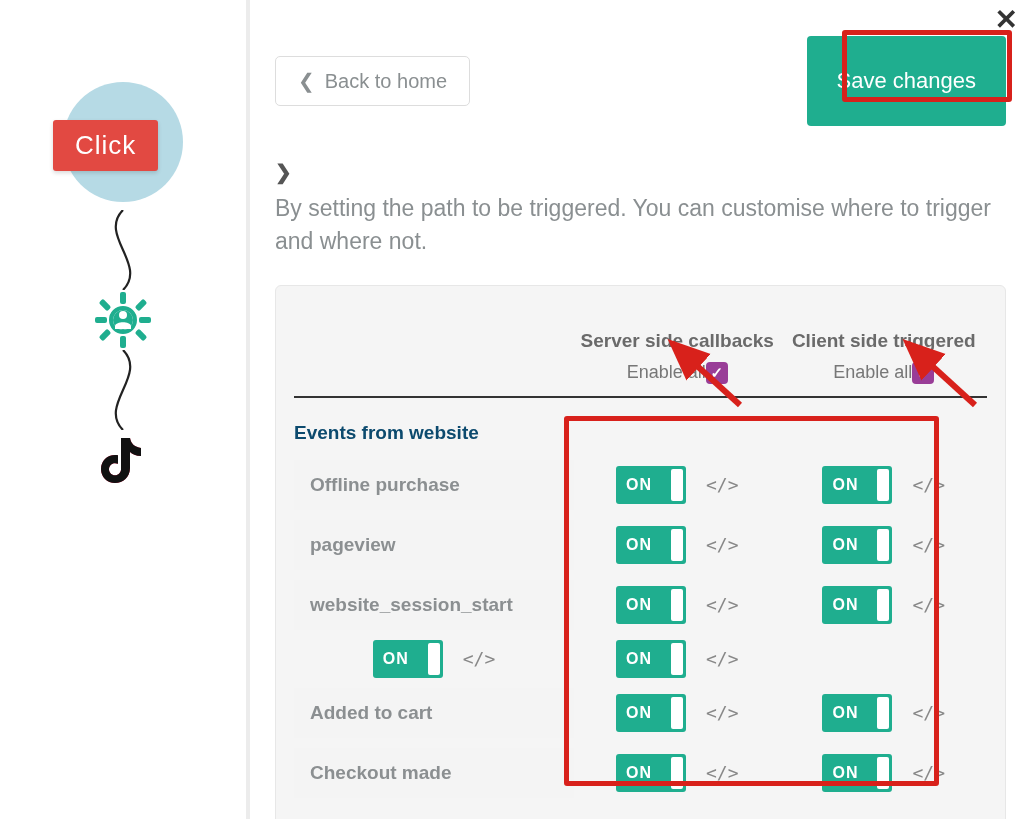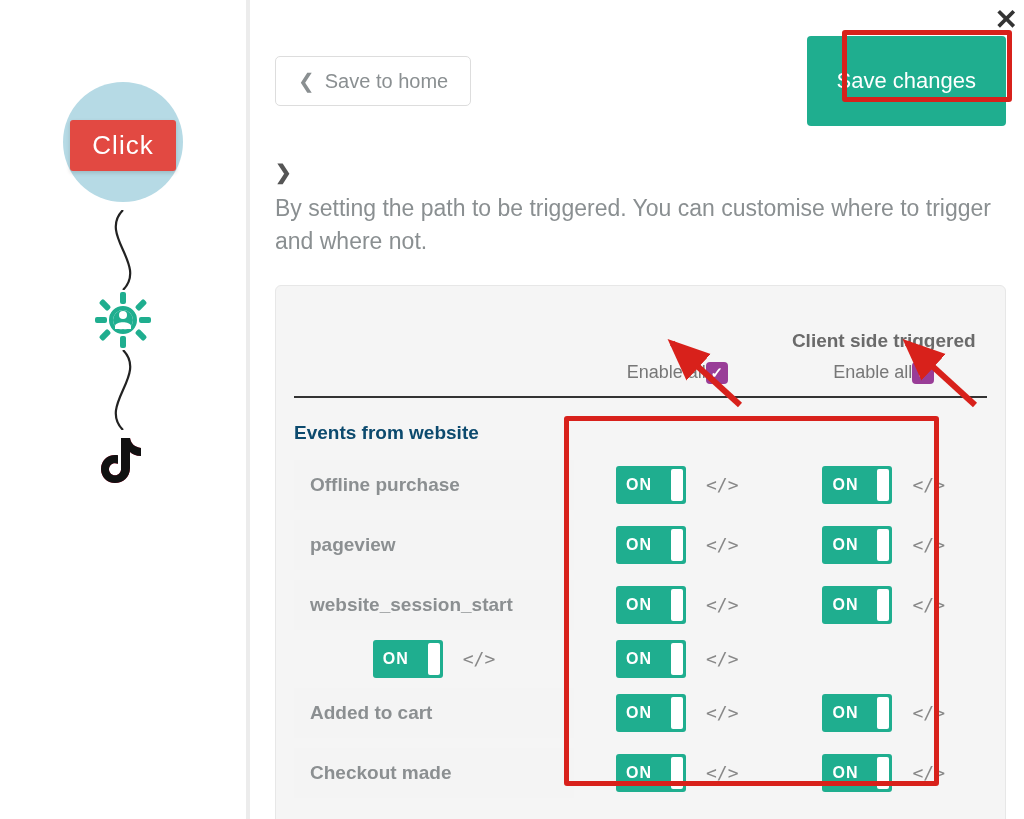--- a/index.html
+++ b/index.html
@@ -30,21 +30,21 @@
   .sidebar{
     width:250px;
     flex:0 0 250px;
     height:100%;
     border-right:4px solid #ececec;
     padding-top:80px;
     display:flex;
     flex-direction:column;
     align-items:center;
   }
-  .click-node{position:relative;width:140px;height:130px;display:flex;align-items:center;justify-content:center}
+  .click-node{position:relative;width:140px;height:130px;display:flex;align-items:center;}
   .click-circle{
     width:120px;height:120px;border-radius:50%;
     background:var(--light-blue);
     position:absolute;top:2px;left:10px;
   }
   .click-label{
     position:relative;
     background:var(--red);
     color:#fff;
     padding:10px 22px;
@@ -181,36 +181,37 @@
       </svg>
     </div>
   </aside>
 
   <main class="main">
     <span class="close-x">✕</span>
 
     <div class="topbar">
       <button class="back-btn">
         <span>❮</span>
-        <span>Save to home</span>
+        <span>Back to home</span>
       </button>
       <button class="save-btn">
         <span>Save changes</span>
       </button>
     </div>
 
     <div class="section-head">
       <span class="chev">❯</span>
     </div>
     <p class="section-desc">By setting the path to be triggered. You can customise where to trigger and where not.</p>
 
     <div class="panel">
       <div class="cols">
         <div></div>
         <div class="col-head">
+          <div class="col-title">Server side callbacks</div>
           <label class="enable-all">
             <span>Enable all</span>
             <span class="checkbox">✓</span>
           </label>
         </div>
         <div class="col-head">
           <div class="col-title">Client side triggered</div>
           <label class="enable-all">
             <span>Enable all</span>
             <span class="checkbox">✓</span>

